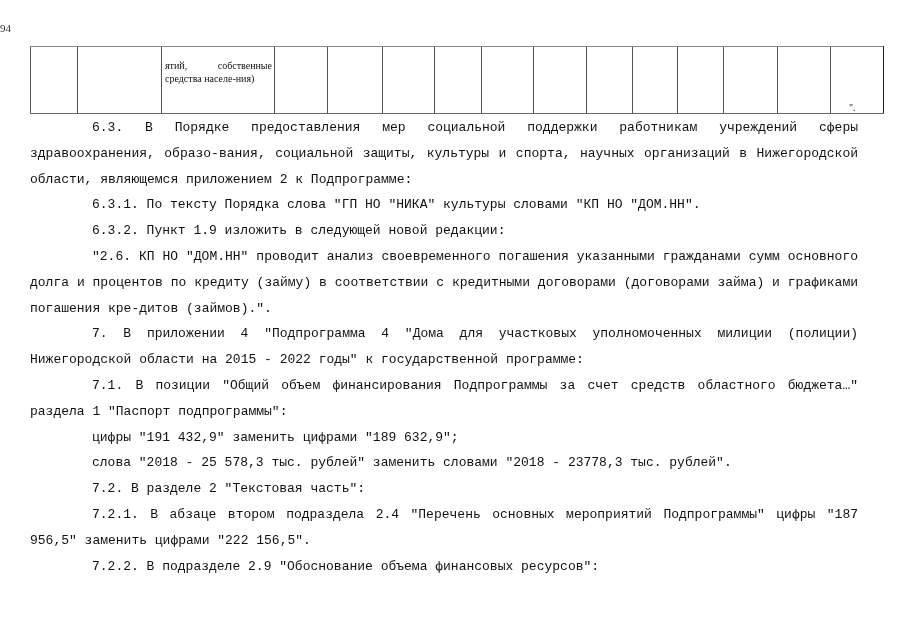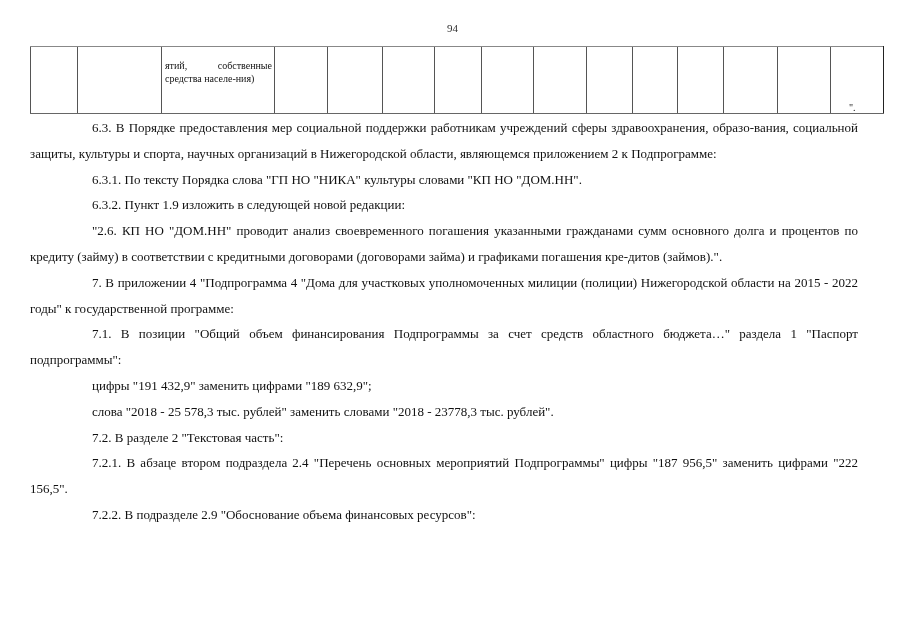--- a/index.html
+++ b/index.html
@@ -3,21 +3,21 @@
   <meta charset="utf-8">
   <style>
     html, body { margin: 0; padding: 0; background: #ffffff; }
     body {
       width: 905px; height: 640px; position: relative; overflow: hidden;
       font-family: "Liberation Serif", "DejaVu Serif", serif;
       color: #111;
     }
     .page-number {
       position: absolute; left: 0; width: 905px; top: 22px;
-      text-align: center; font-size: 11px; color: #333;
+      font-size: 11px; color: #333;
     }
     .table-frag {
       position: absolute; left: 30px; top: 46px;
       border-collapse: collapse; table-layout: fixed;
     }
     .table-frag td {
       border-left: 1px solid #555;
       border-top: 1px solid #888;
       border-bottom: 1px solid #666;
       height: 54px; padding: 0; vertical-align: top;
@@ -95,14 +95,14 @@
   <p class="para">цифры "191 432,9" заменить цифрами "189 632,9";</p>
   <p class="para">слова "2018 - 25 578,3 тыс. рублей" заменить словами "2018 - 23778,3 тыс. рублей".</p>
   <p class="para">7.2. В разделе 2 "Текстовая часть":</p>
   <p class="para" style="margin-left:-31px;text-indent:62px;">7.2.1. В абзаце втором подраздела 2.4 "Перечень основных мероприятий Подпрограммы" цифры "187 956,5" заменить цифрами "222 156,5".</p>
   <p class="para">7.2.2. В подразделе 2.9 "Обоснование объема финансовых ресурсов":</p>
 </div>
 
 <style>
   
   .body-text { left: 30px; width: 828px; }
-  .body-text .para { text-indent: 62px; margin-left: 0 !important; }
+  .body-text .para { text-indent: 62px; margin-left: 0 !important; font-family: Liberation Mono, monospace; }
 </style>
 
 </body></html>

